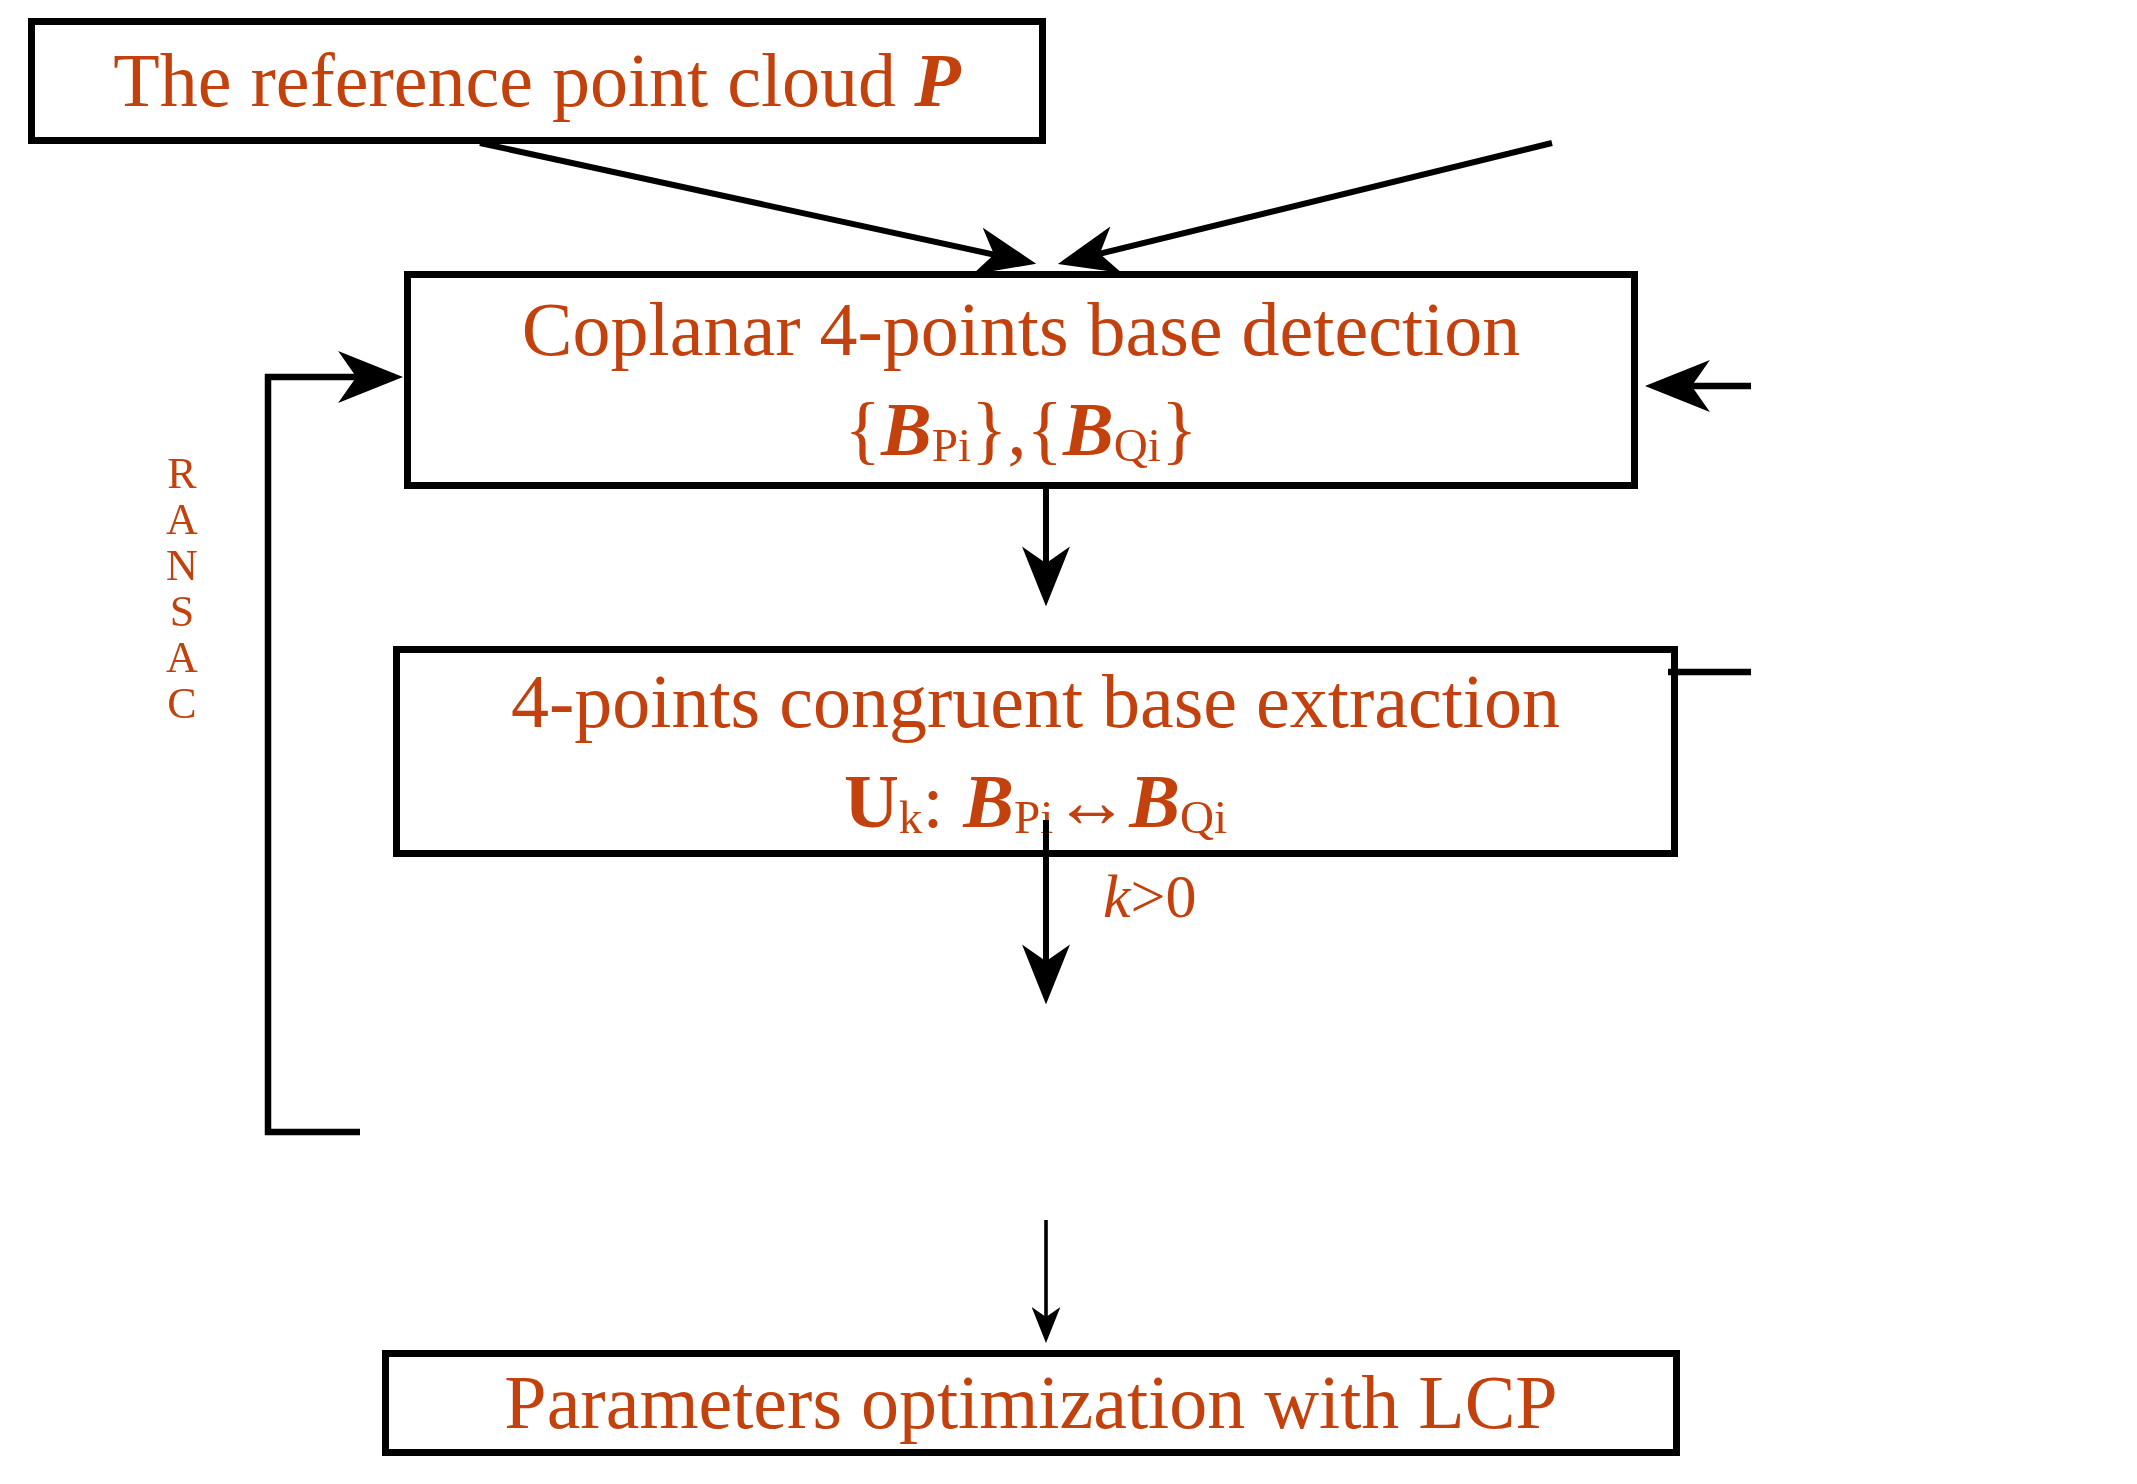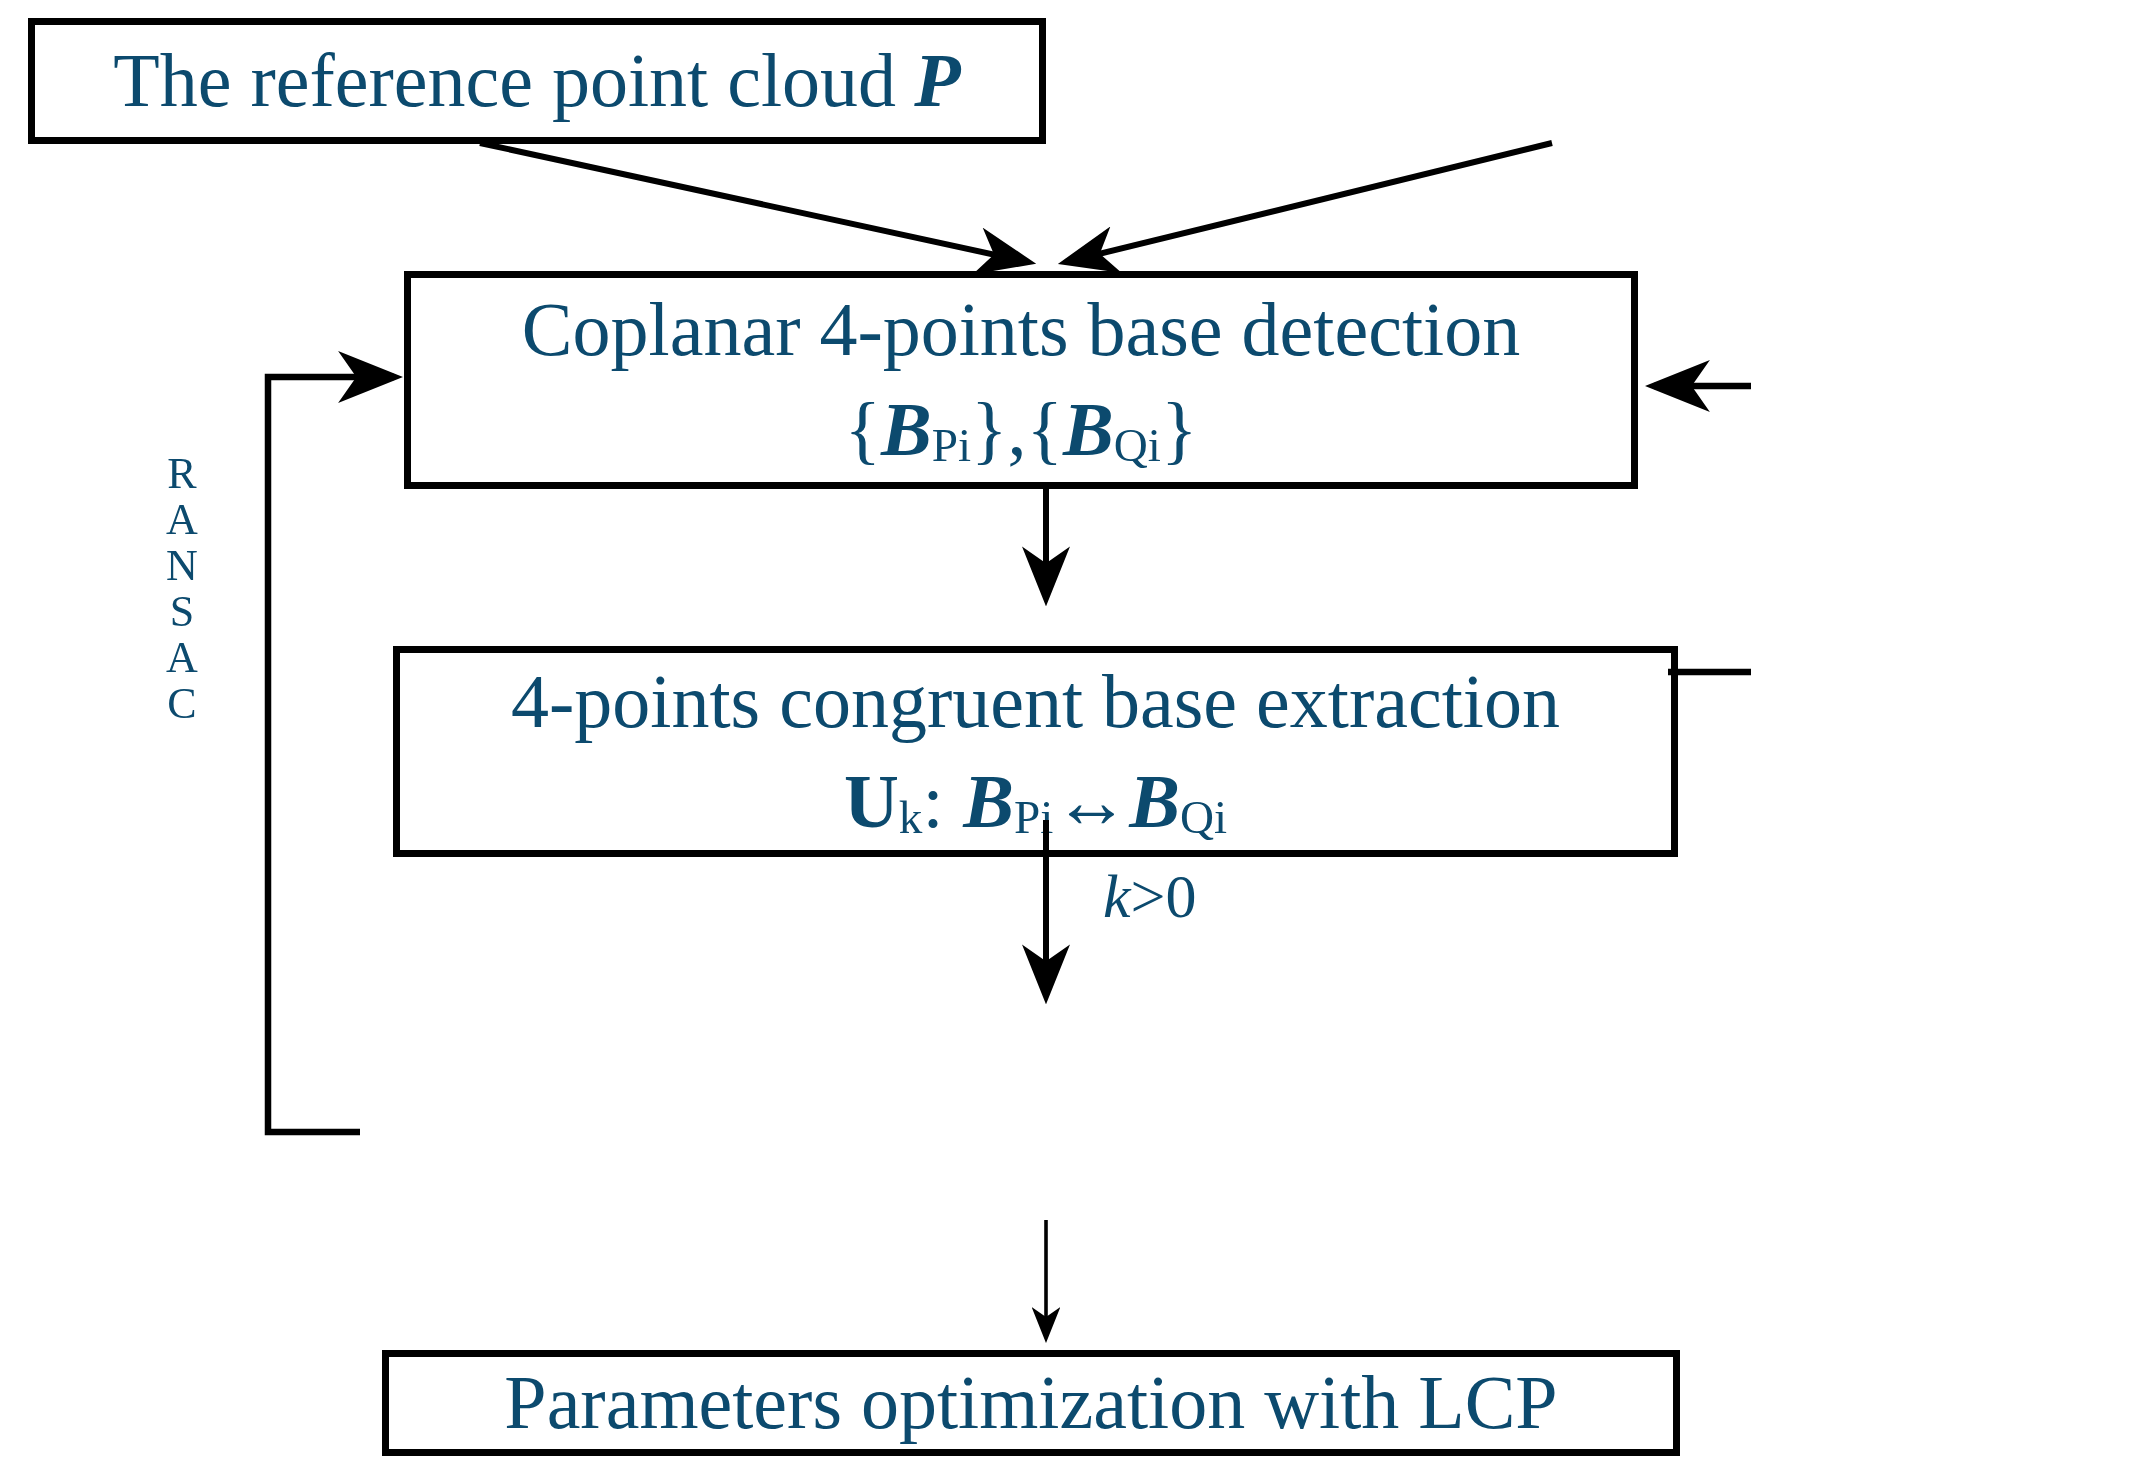--- a/index.html
+++ b/index.html
@@ -6,21 +6,21 @@
     margin: 0;
     padding: 0;
     background: #ffffff;
   }
   .canvas {
     position: relative;
     width: 1751px;
     height: 1484px;
     background: #ffffff;
     font-family: "Liberation Serif", "DejaVu Serif", serif;
-    color: #0c4a6e;
+    color: #c2410c;
     overflow: hidden;
   }
   .box {
     position: absolute;
     box-sizing: border-box;
     border: 7px solid #000000;
     background: #ffffff;
     display: flex;
     flex-direction: column;
     align-items: center;

